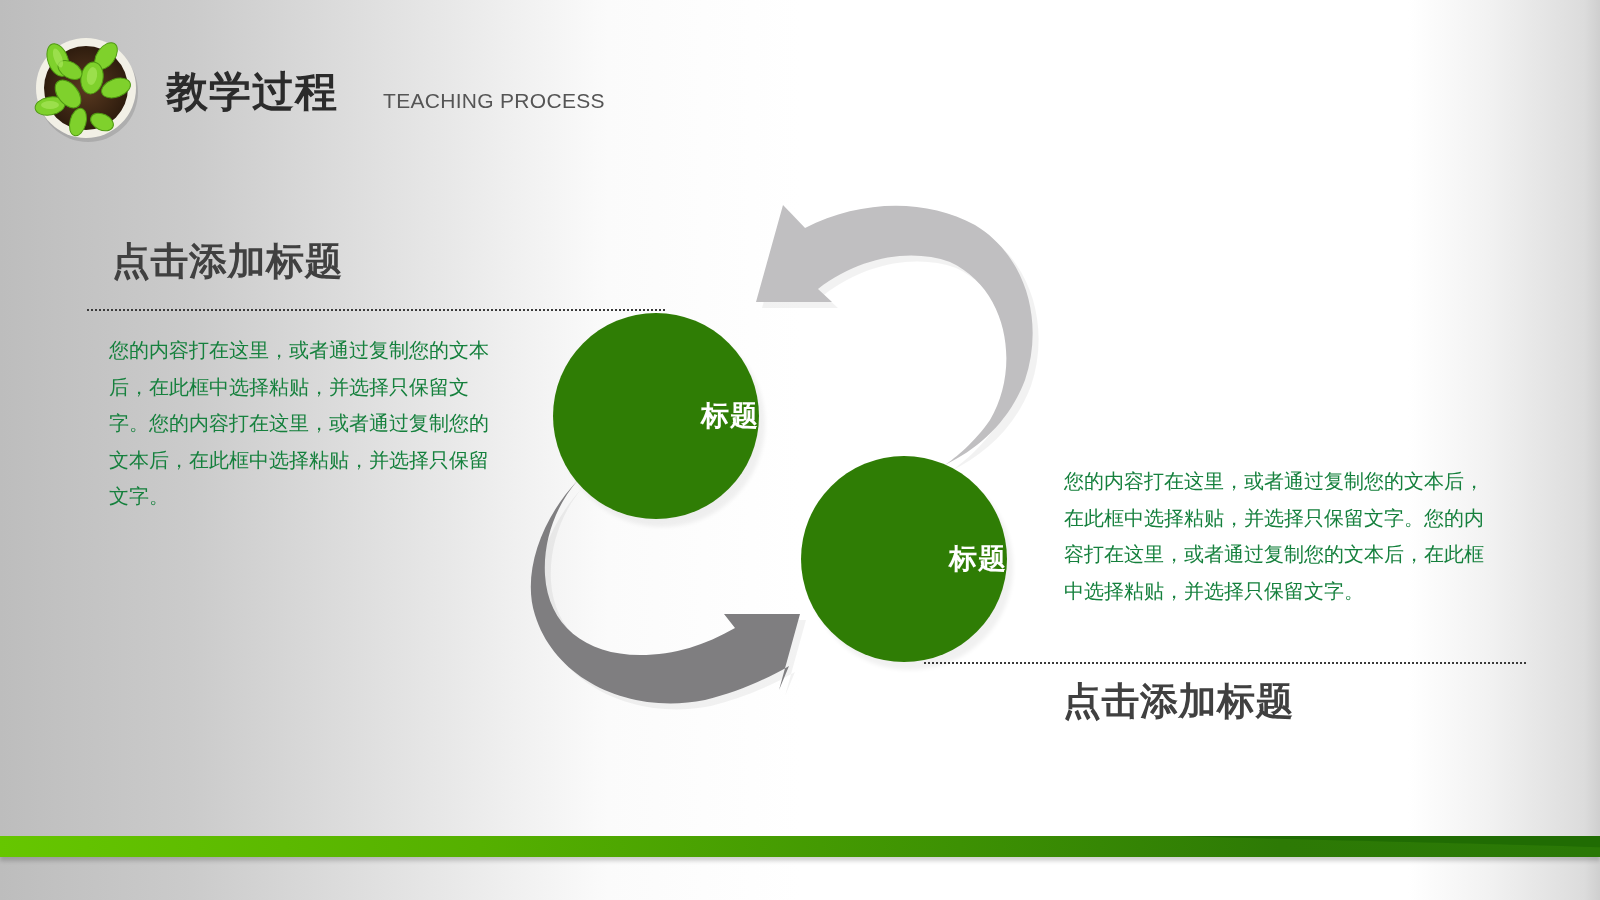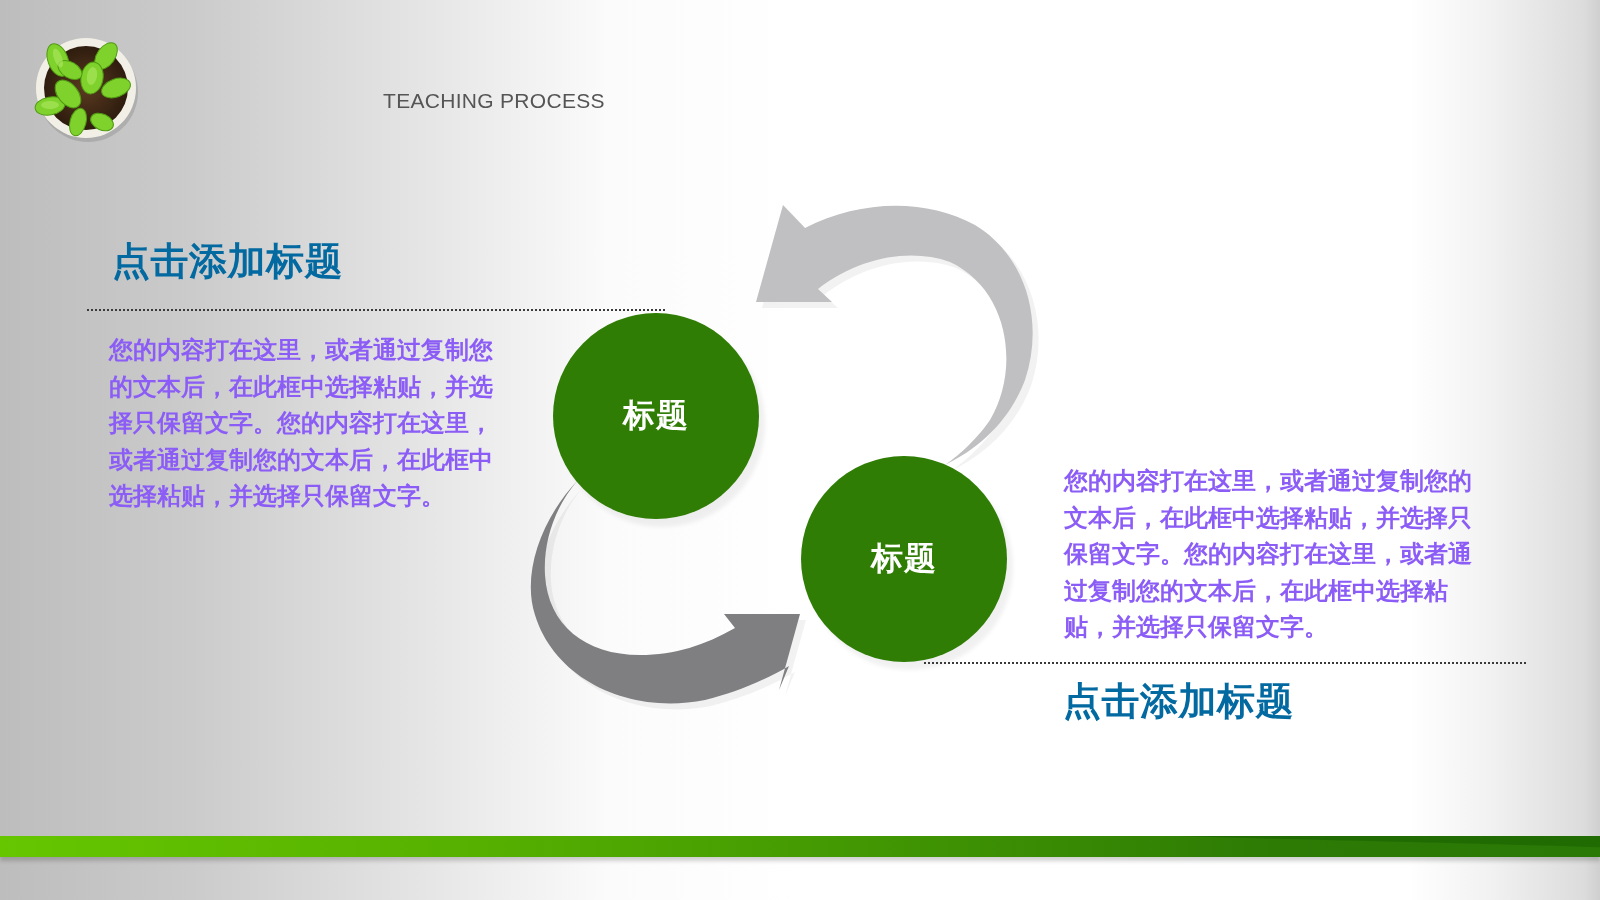--- a/index.html
+++ b/index.html
@@ -55,41 +55,40 @@
       color: #555555;
       letter-spacing: 0.3px;
       white-space: nowrap;
     }
 
     
     .section-title {
       position: absolute;
       font-size: 38px;
       font-weight: bold;
-      color: #0369a1;
+      color: #404040;
       white-space: nowrap;
       letter-spacing: 0.5px;
     }
     .section-title.left  { left: 112px; top: 236px; }
     .section-title.right { left: 1063px; top: 676px; }
 
     .dotted-rule {
       position: absolute;
       height: 0;
       border-top: 2px dotted #3a3a3a;
     }
     .dotted-rule.left  { left: 87px;  top: 309px; width: 578px; }
     .dotted-rule.right { left: 924px; top: 662px; width: 602px; }
 
     .body-text {
       position: absolute;
-      font-size: 24px;
+      font-size: 20px;
       line-height: 36.5px;
-      color: #8b5cf6;
-      font-weight: bold;
+      color: #15803d;
     }
     .body-text.left  { left: 109px;  top: 332px;  width: 395px; }
     .body-text.right { left: 1064px; top: 463px; width: 425px; }
 
     
     .diagram {
       position: absolute;
       left: 0;
       top: 0;
       width: 1600px;
@@ -100,23 +99,23 @@
 
     .circle {
       position: absolute;
       width: 206px;
       height: 206px;
       border-radius: 50%;
       background: #2f7d05;
       box-shadow: 6px 8px 4px rgba(0,0,0,0.06);
       display: flex;
       align-items: center;
-      justify-content: center;
+      justify-content: flex-end;
       color: #ffffff;
-      font-size: 32px;
+      font-size: 28px;
       font-weight: bold;
       letter-spacing: 1px;
     }
     .circle.c1 { left: 553px; top: 313px; }
     .circle.c2 { left: 801px; top: 456px; }
 
     
     .bottom-bar {
       position: absolute;
       left: 0;
@@ -173,20 +172,21 @@
         <ellipse cx="72" cy="92" rx="12" ry="8" transform="rotate(25 72 92)"></ellipse>
         <ellipse cx="40" cy="40" rx="8" ry="13" transform="rotate(-60 40 40)"></ellipse>
       </g>
       <g fill="#a8e65a" opacity="0.7">
         <ellipse cx="28" cy="28" rx="4" ry="10" transform="rotate(-20 28 28)"></ellipse>
         <ellipse cx="62" cy="46" rx="5" ry="9" transform="rotate(10 62 46)"></ellipse>
         <ellipse cx="20" cy="75" rx="9" ry="4"></ellipse>
       </g>
     </svg>
   </div>
+  <div class="header-title">教学过程</div>
   <div class="header-subtitle">TEACHING PROCESS</div>
 
   <div class="section-title left">点击添加标题</div>
   <div class="dotted-rule left"></div>
   <div class="body-text left">您的内容打在这里，或者通过复制您的文本后，在此框中选择粘贴，并选择只保留文字。您的内容打在这里，或者通过复制您的文本后，在此框中选择粘贴，并选择只保留文字。</div>
 
   <div class="diagram">
     <svg width="1600" height="900" viewBox="0 0 1600 900" style="position:absolute;left:0;top:0;">
 
       <g fill="rgba(0,0,0,0.05)" transform="translate(6,6)">

